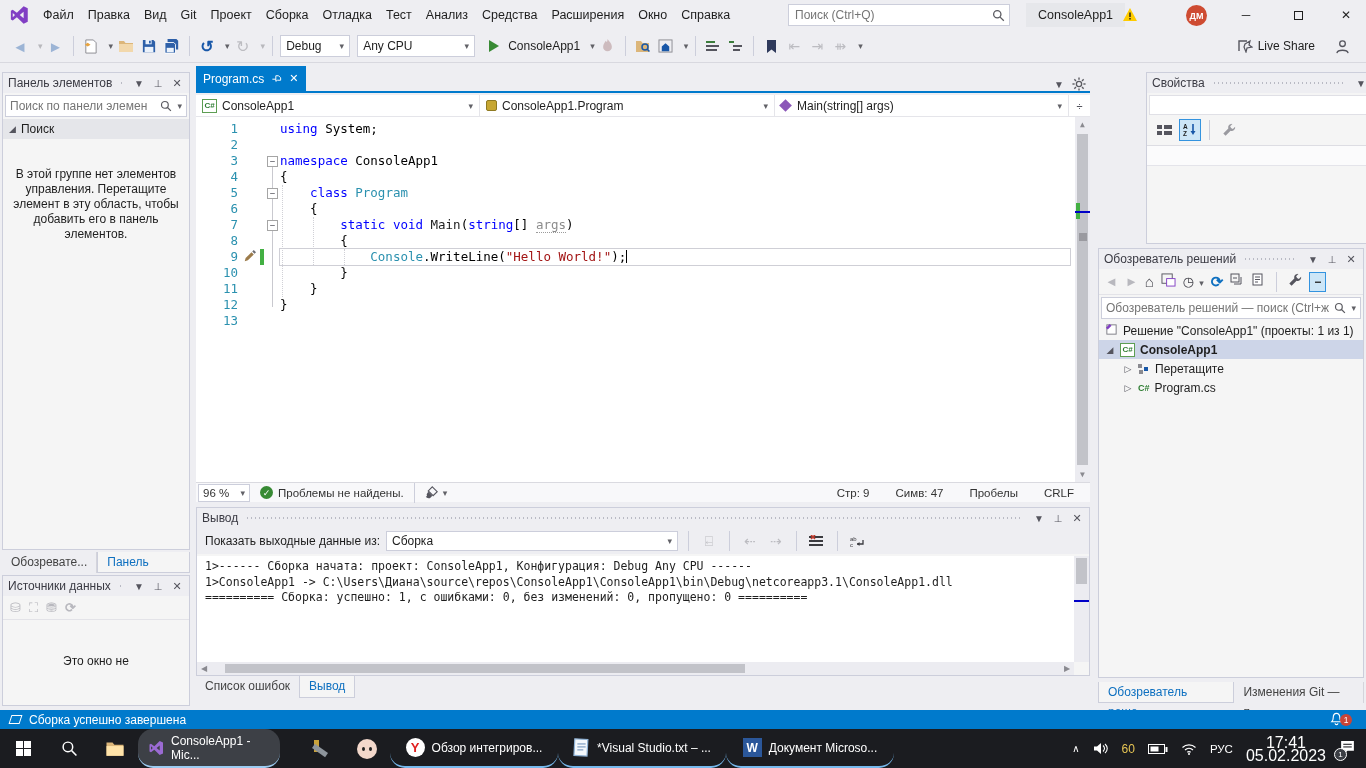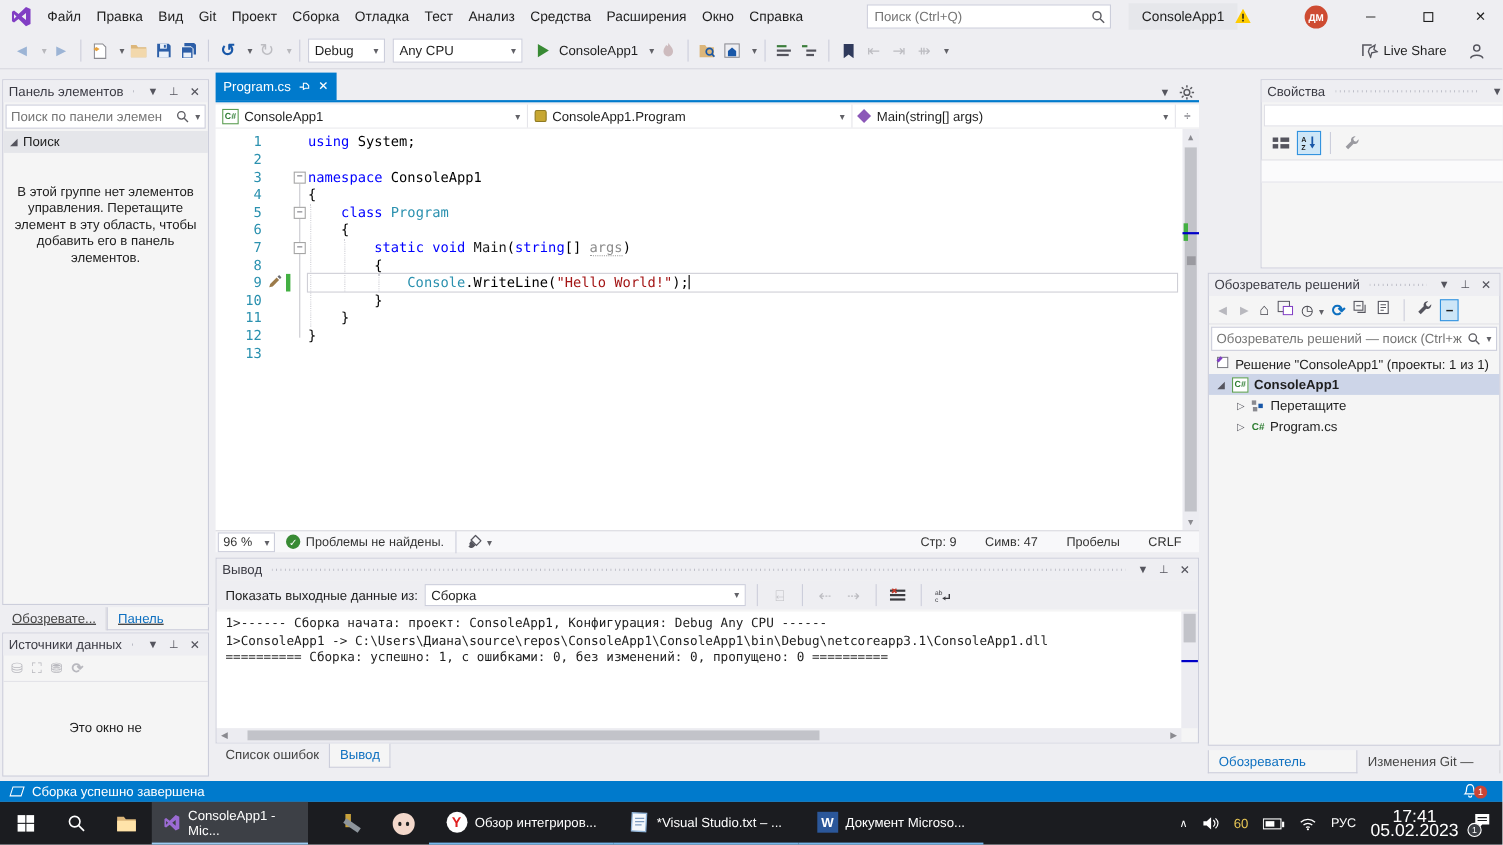--- a/index.html
+++ b/index.html
@@ -37,21 +37,21 @@
   .phead { height:20px; display:flex; align-items:center; padding:0 5px; background:#EEEEF2; color:#3B3B44; font-size:12px; gap:5px; }
   .grip { flex:1; height:5px; margin:0 4px; background-image:repeating-linear-gradient(90deg,#B9BAC4 0 1px,transparent 1px 4px); background-size:4px 2px; background-repeat:repeat-x; background-position:0 1px; }
   .hico { color:#55555E; font-size:10px; width:14px; text-align:center; }
   .searchbox { height:22px; margin:2px; background:#fff; border:1px solid #CCCEDB; display:flex; align-items:center; padding:0 4px; }
   .searchbox input { border:0; outline:0; flex:1; font-size:12px; color:#767676; background:transparent; width:10px; }
 
   
   #toolbox { left:2px; top:72px; width:188px; height:478px; }
   #tbx-group { height:20px; background:#E5E6EA; display:flex; align-items:center; padding-left:6px; gap:5px; font-size:12px; }
   #tbx-empty { margin:28px 10px 0 10px; text-align:center; line-height:15px; color:#1E1E1E; }
-  #left-tabs { position:absolute; left:2px; top:552px; width:188px; height:21px; display:flex; background:#EEEEF2;text-decoration:underline; }
+  #left-tabs { position:absolute; left:2px; top:552px; width:188px; height:21px; display:flex; background:#EEEEF2; }
   .side-tab { padding:0 9px; height:21px; line-height:20px; font-size:12px; color:#444; border-right:1px solid #D4D4DB; }
   .side-tab.sel { background:#F5F5F5; color:#0E70C0; border:1px solid #CCCEDB; border-top:0; }
   #datasources { left:2px; top:575px; width:188px; height:131px; }
   .mini-toolbar { height:24px; display:flex; align-items:center; gap:8px; padding:0 7px; border-bottom:1px solid #E3E3E8; }
   #ds-empty { margin-top:34px; text-align:center; }
 
   
   #tabstrip { position:absolute; left:196px; top:68px; width:894px; height:25px; display:flex; align-items:flex-end; border-bottom:2px solid #007ACC; background:#EEEEF2; }
   #doctab { height:25px; background:#007ACC; color:#fff; display:flex; align-items:center; gap:7px; padding:0 7px; font-size:12px; }
   #strip-right { margin-left:auto; display:flex; gap:8px; align-items:center; padding-right:4px; color:#55555E; }
@@ -131,21 +131,21 @@
   .depico i:nth-child(1){left:0;top:0;} .depico i:nth-child(2){left:6px;top:3px;background:#1857A8;} .depico i:nth-child(3){left:1px;top:6px;}
   #right-tabs { position:absolute; left:1098px; top:682px; width:266px; height:22px; display:flex; background:#EEEEF2; }
 
   
   #vsstatus { position:absolute; left:0; top:710px; width:1366px; height:19px; background:#007ACC; color:#fff; display:flex; align-items:center; font-size:12px; }
   #bld-ico { width:11px; height:9px; border:1px solid #fff; transform:skewX(-18deg); margin:0 8px 0 10px; }
   #bell-wrap { margin-left:auto; margin-right:22px; position:relative; }
   #bell-badge { position:absolute; right:-8px; top:4px; width:12px; height:12px; border-radius:50%; background:#C94537; color:#fff; font-size:8.5px; text-align:center; line-height:12px; }
 
   #taskbar { position:absolute; left:0; top:729px; width:1366px; height:39px; background:#1B1C20; color:#fff; display:flex; align-items:stretch; }
-  .tk { display:flex; align-items:center; justify-content:center; }
+  .tk { display:flex; align-items:center; justify-content:center;border-radius:15px; }
   .tk.iconbtn { width:46px; }
   .tk.app { gap:7px; padding:0 10px; font-size:12px; border-bottom:2px solid transparent; }
   .tk.app.running { border-bottom:2px solid #76B9ED; }
   .tk.app.active { background:#3D4046; border-bottom:2px solid #9CCCF2; }
   .winlogo { display:grid; grid-template-columns:7px 7px; grid-gap:1px; }
   .winlogo i { width:7px; height:7px; background:#fff; display:block; }
   .ycircle { width:19px; height:19px; border-radius:50%; background:#fff; color:#E02020; font-weight:bold; font-size:13px; display:flex; align-items:center; justify-content:center; }
   .wordico { width:19px; height:19px; background:#2B579A; color:#fff; font-weight:bold; font-size:12px; display:flex; align-items:center; justify-content:center; }
   .isaac { width:20px; height:20px; border-radius:50%; background:#F3D8CB; position:relative; }
   .isaac i { position:absolute; width:3px; height:4px; background:#222; border-radius:50%; top:8px; }

